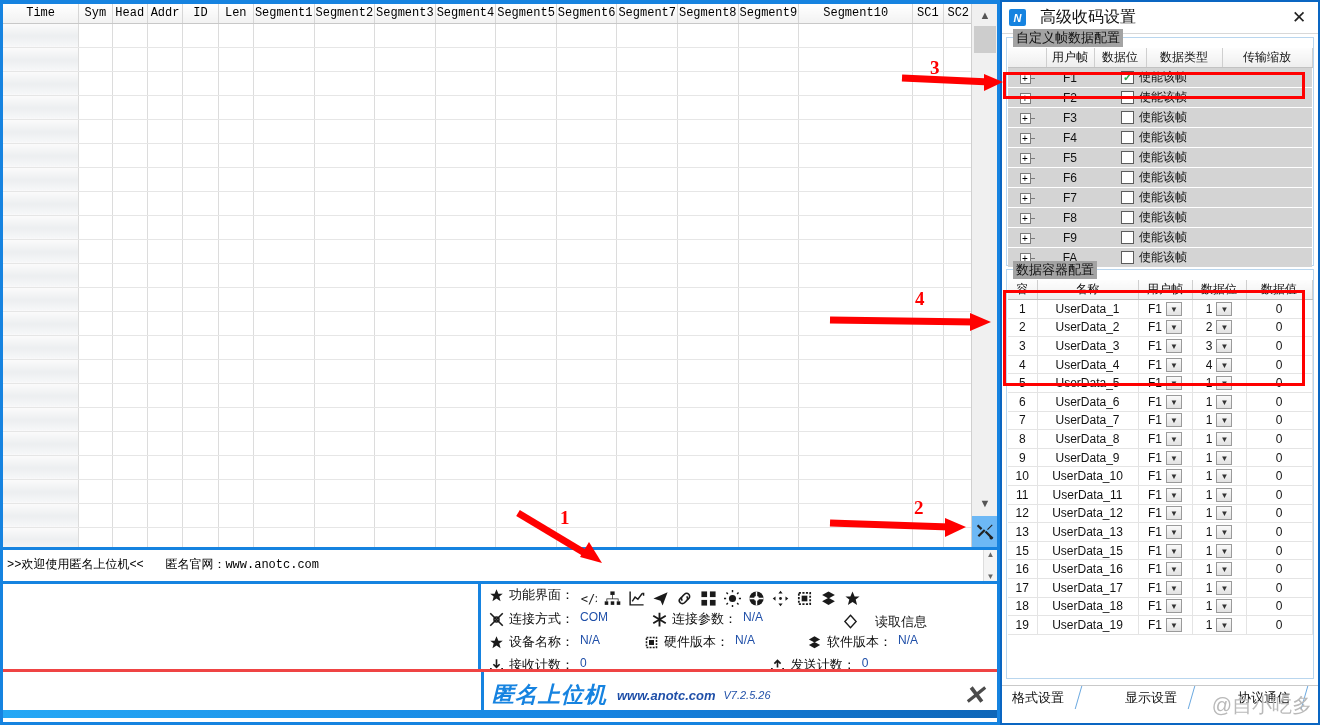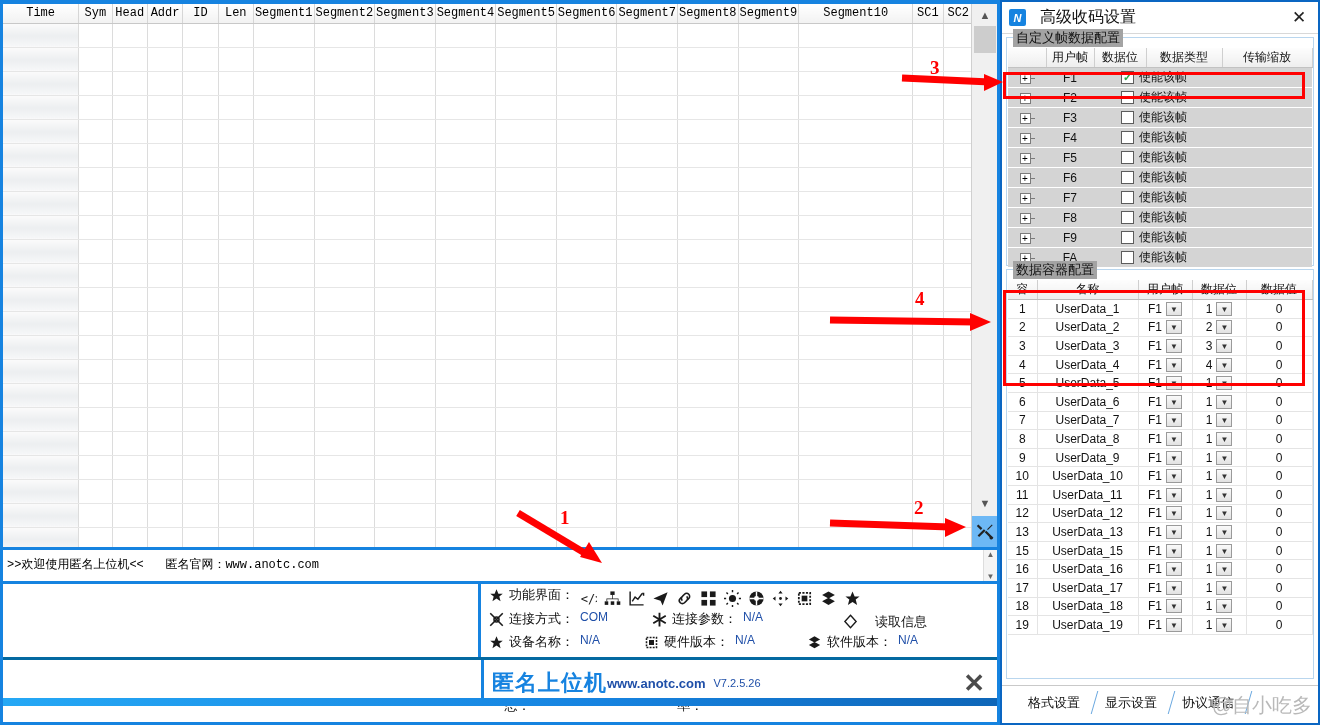--- a/index.html
+++ b/index.html
@@ -91,31 +91,31 @@
   #info-right { flex: 1; position: relative; padding: 2px 0 0 4px; }
 
   .irow { display: flex; height: 23px; font-size: 13px; color: #1a1a1a; }
   .irow .ic { width: 22px; height: 18px; display: inline-flex; align-items: center; justify-content: center; margin-right: 2px; }
   .lbl { color: #111; }
   .val { color: #1f4fa8; font-size: 12px; margin-left: 6px; font-family: "Liberation Sans", sans-serif; }
   .seg { display: flex; align-items: center; gap: 8px; }
 
   
   #brand-bar {
-    position: absolute; left: 0; right: 0; bottom: 16px; height: 49px;
-    background: #fff; border-top: 3px solid #0369a1;
-    display: flex; align-items: center;
+    position: absolute; left: 0; right: 0; bottom: 4px; height: 49px;
+    background: #fff; border-top: 3px solid #ef4444;
+    display: flex; align-items: center; font-style: italic;
   }
   #brand-inner {
     position: absolute; left: 478px; right: 0; top: 0; height: 100%;
     display: flex; align-items: center; padding-left: 8px;
     border-left: 3px solid #1683e0;
   }
   #brand-name { font-size: 22px; font-weight: bold; color: #1683e0; letter-spacing: 1px; }
-  #brand-url { font-size: 13px; font-weight: bold; color: #1f4fa8; }
+  #brand-url { font-size: 13px; font-weight: bold; color: #1f4fa8; margin-left: 10px; }
   #brand-ver { font-size: 11px; color: #1f4fa8; margin-left: 8px; }
   #brand-x { position: absolute; right: 12px; top: 50%; transform: translateY(-50%);
              font-size: 26px; font-weight: bold; color: #4b4b4b; line-height: 1; }
   #brand-stripe { position: absolute; left: 0; right: 0; bottom: 0; height: 8px;
                   background: linear-gradient(90deg,#25a8f5,#1683e0 60%,#0e66b8); }
 
   
   #dialog {
     position: absolute; left: 1000px; top: 0; width: 320px; height: 725px;
     background: #f0f0f0; border: 2px solid #0a66c2;
@@ -182,21 +182,21 @@
     display: inline-block; width: 16px; height: 14px; border: 1px solid #9a9a9a;
     background: linear-gradient(#fafafa,#e2e2e2); font-size: 8px; line-height: 13px;
     color: #333; vertical-align: middle; margin-left: 4px;
   }
   .combo-cell { display: flex; align-items: center; justify-content: center; }
 
   
   #dlg-tabs {
     position: absolute; left: 0; right: 0; bottom: 0; height: 38px;
     background: #ffffff; border-top: 1px solid #c9c9c9;
-    display: flex; align-items: center; padding-left: 20px; overflow: hidden;
+    display: flex; align-items: flex-start; padding-left: 4px; overflow: hidden; gap: 36px;
   }
   .dtab {
     font-size: 13px; color: #111; padding: 3px 6px 6px 6px; position: relative;
     white-space: nowrap;
   }
   .dtab::after {
     content: ""; position: absolute; right: -9px; top: 0; bottom: 4px; width: 1px;
     background: #6aa8e0; transform: skewX(-16deg);
   }
   #watermark {

